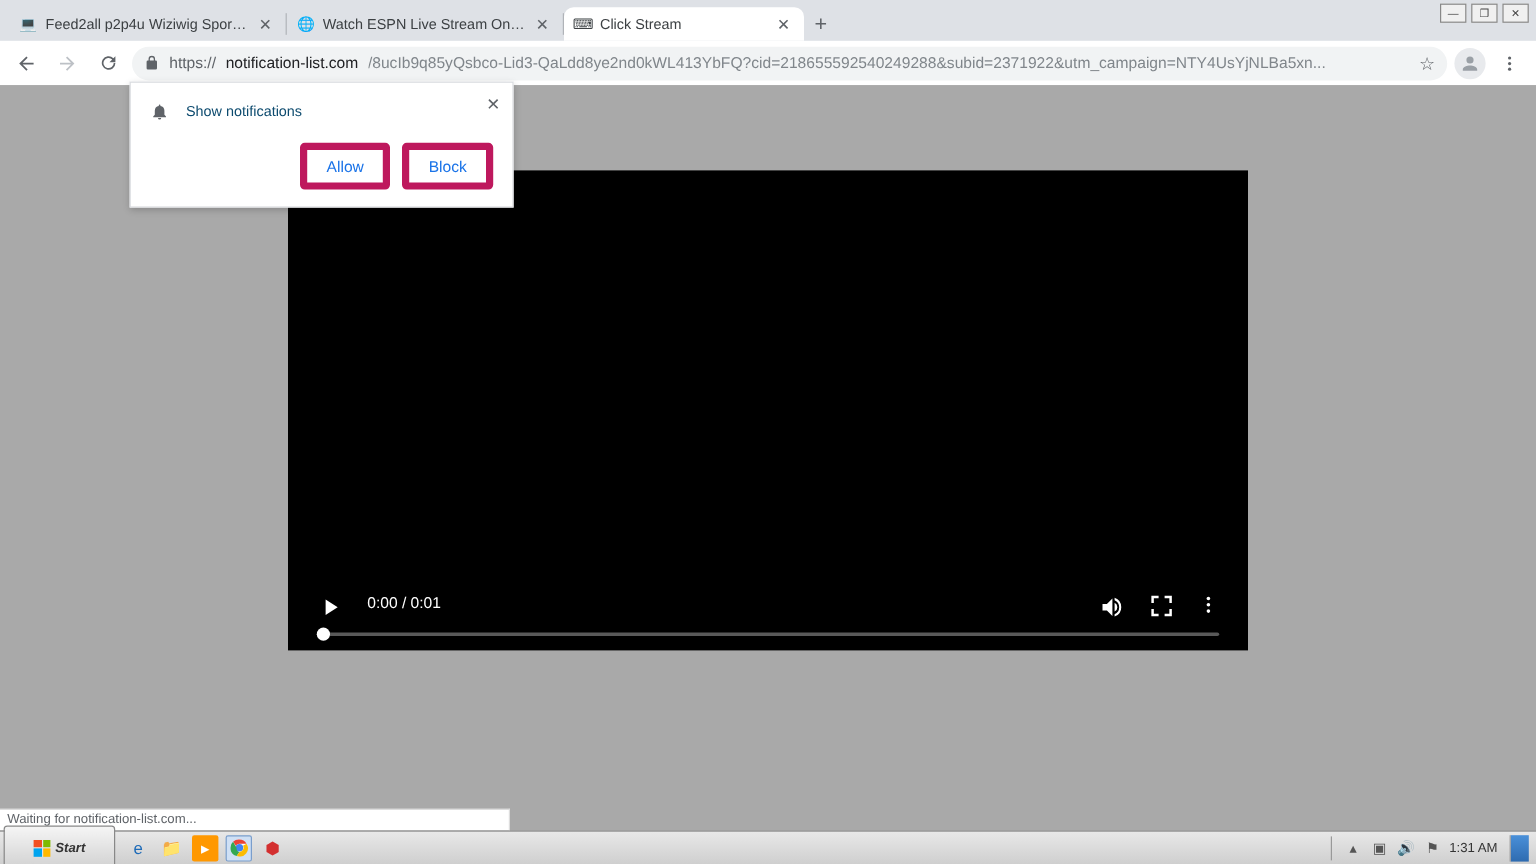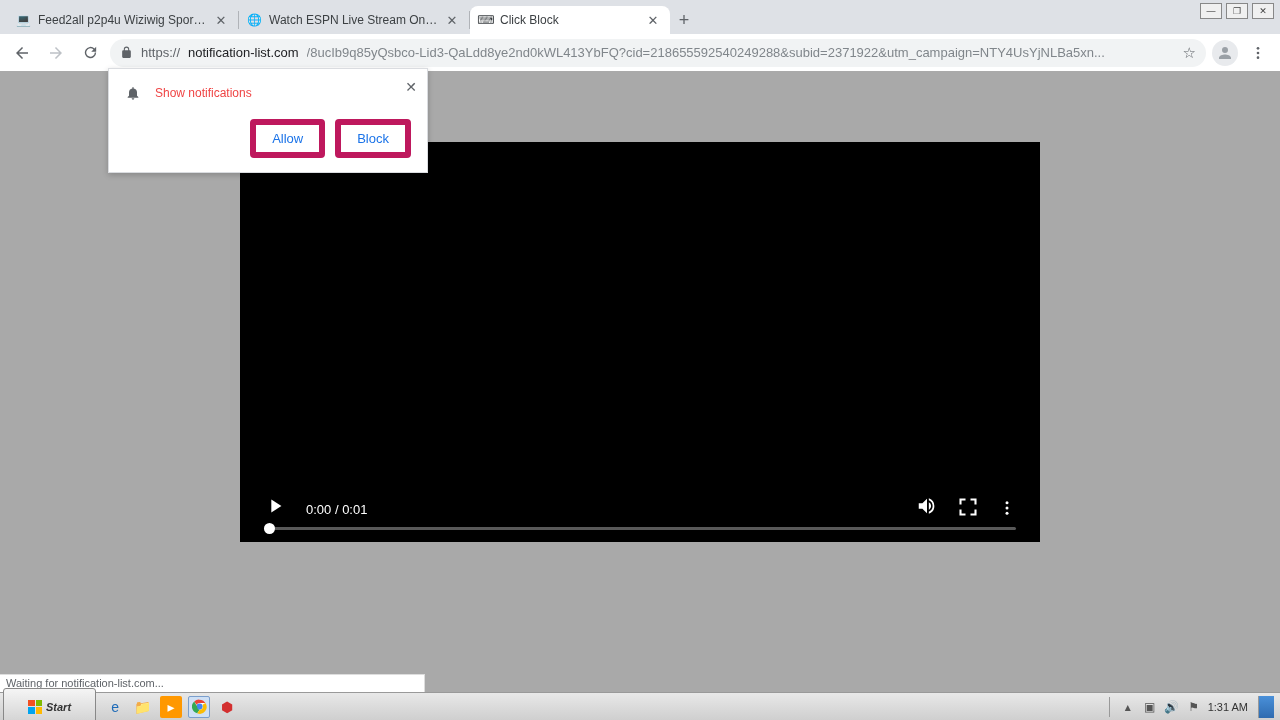--- a/index.html
+++ b/index.html
@@ -27,29 +27,29 @@
 .url-prefix { color: #5f6368; }
 .url-domain { color: #202124; }
 .url-path { color: #80868b; white-space: nowrap; overflow: hidden; text-overflow: ellipsis; flex: 1; }
 .star { color: #5f6368; font-size: 15px; }
 .avatar { width: 26px; height: 26px; border-radius: 50%; background: #e8eaed; display: flex; align-items: center; justify-content: center; color: #9aa0a6; font-size: 15px; }
 
 
 .perm-popup { position: absolute; top: 68px; left: 108px; width: 320px; background: #fff; border: 1px solid #dadce0; box-shadow: 0 2px 6px rgba(0,0,0,0.2); padding: 16px 16px 14px 16px; z-index: 10; }
 .perm-header { font-size: 13px; color: #202124; margin-bottom: 12px; }
 .perm-close { position: absolute; top: 10px; right: 10px; font-size: 14px; color: #5f6368; }
-.perm-row { display: flex; align-items: center; gap: 14px; font-size: 12px; color: #ef4444; margin-bottom: 18px; }
+.perm-row { display: flex; align-items: center; gap: 14px; font-size: 12px; color: #0c4a6e; margin-bottom: 18px; }
 .perm-actions { display: flex; justify-content: flex-end; gap: 10px; }
 .perm-btn { border: 6px solid #be185d; background: #fff; color: #1a73e8; font-size: 13px; padding: 6px 16px; border-radius: 4px; }
 
 
 .content { position: absolute; top: 71px; left: 0; right: 0; bottom: 28px; background: #a9a9a9; }
 .video-player { position: absolute; top: 71px; left: 240px; width: 800px; height: 400px; background: #000; }
 .video-controls { position: absolute; bottom: 12px; left: 0; right: 0; padding: 0 24px; }
-.controls-row { display: flex; align-items: flex-end; gap: 20px; color: #fff; margin-bottom: 10px; }
+.controls-row { display: flex; align-items: flex-start; gap: 20px; color: #fff; margin-bottom: 10px; }
 .play-btn svg { fill: #fff; }
 .time-display { font-size: 13px; color: #fff; }
 .spacer { flex: 1; }
 .ctrl-icon { color: #fff; }
 .progress-track { height: 3px; background: rgba(255,255,255,0.35); border-radius: 2px; position: relative; }
 .progress-thumb { position: absolute; left: 0; top: -4px; width: 11px; height: 11px; background: #fff; border-radius: 50%; }
 
 
 .status-bar { position: absolute; bottom: 28px; left: 0; width: 425px; height: 18px; background: #fff; font-size: 11px; color: #5f6368; padding: 2px 6px; border-top: 1px solid #ddd; border-right: 1px solid #ddd; }
 
@@ -91,21 +91,21 @@
     </div>
     <div class="tab-separator"></div>
     <div class="tab inactive">
       <span class="tab-favicon">🌐</span>
       <span class="tab-title">Watch ESPN Live Stream Online</span>
       <span class="tab-close">✕</span>
     </div>
     <div class="tab-separator"></div>
     <div class="tab active">
       <span class="tab-favicon">⌨</span>
-      <span class="tab-title">Click Block</span>
+      <span class="tab-title">Click Stream</span>
       <span class="tab-close">✕</span>
     </div>
     <div class="new-tab">+</div>
   </div>
 
   <div class="nav-bar">
     <div class="nav-btn">
       <svg width="18" height="18" viewBox="0 0 24 24">
           <path fill="#5f6368" d="M20 11H7.8l5.6-5.6L12 4l-8 8 8 8 1.4-1.4L7.8 13H20z"></path>
         </svg>

